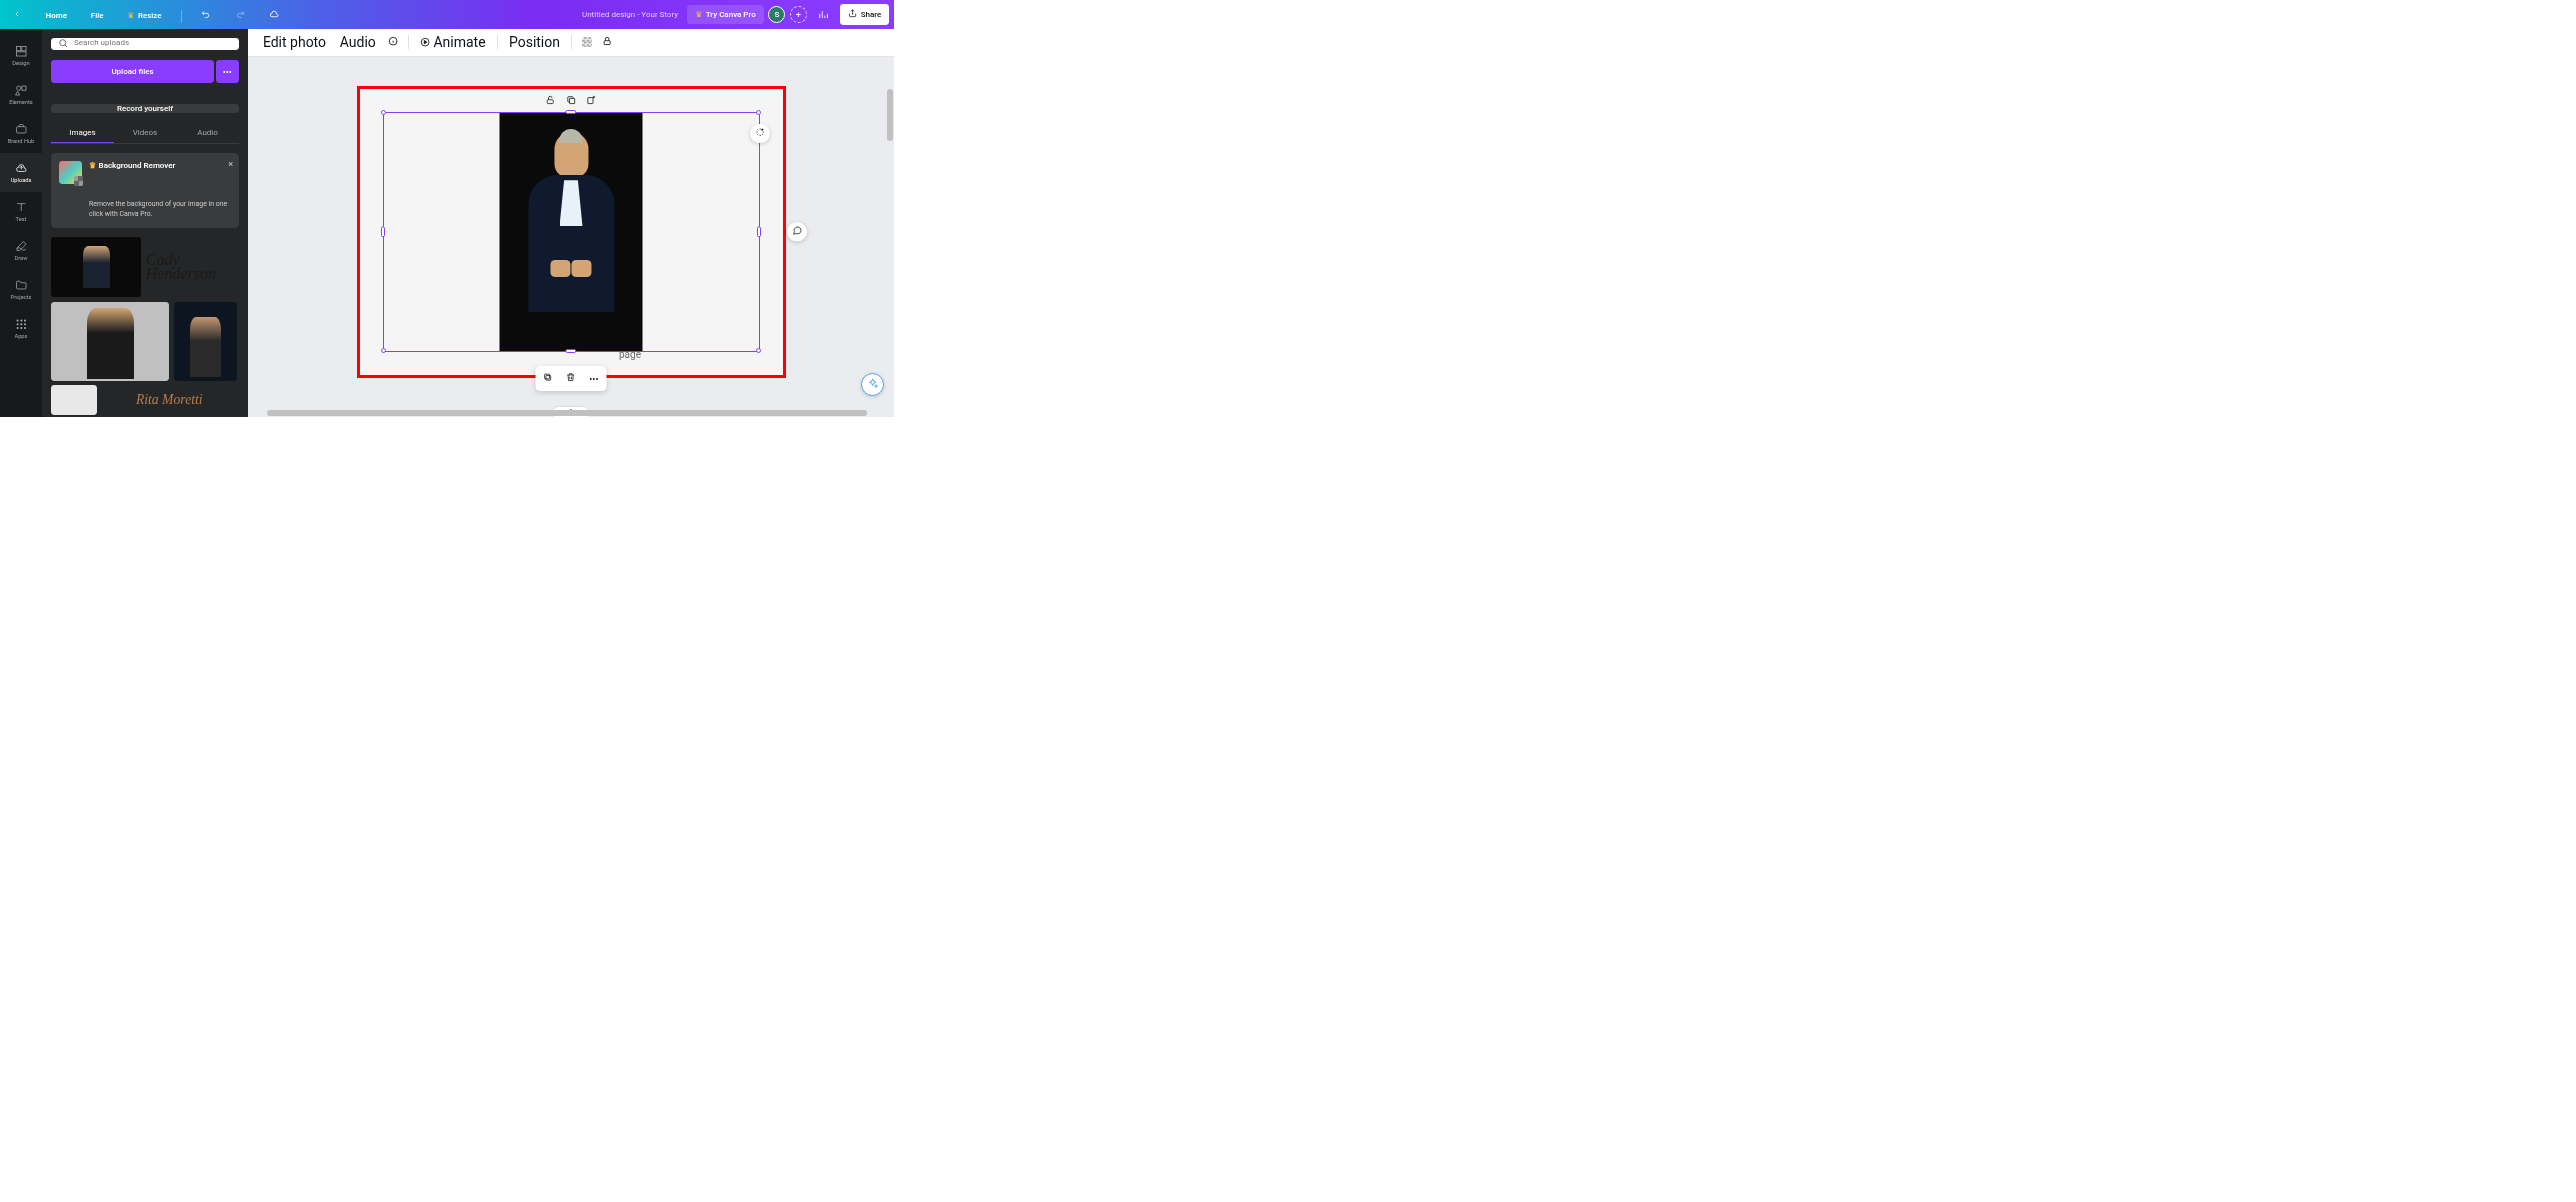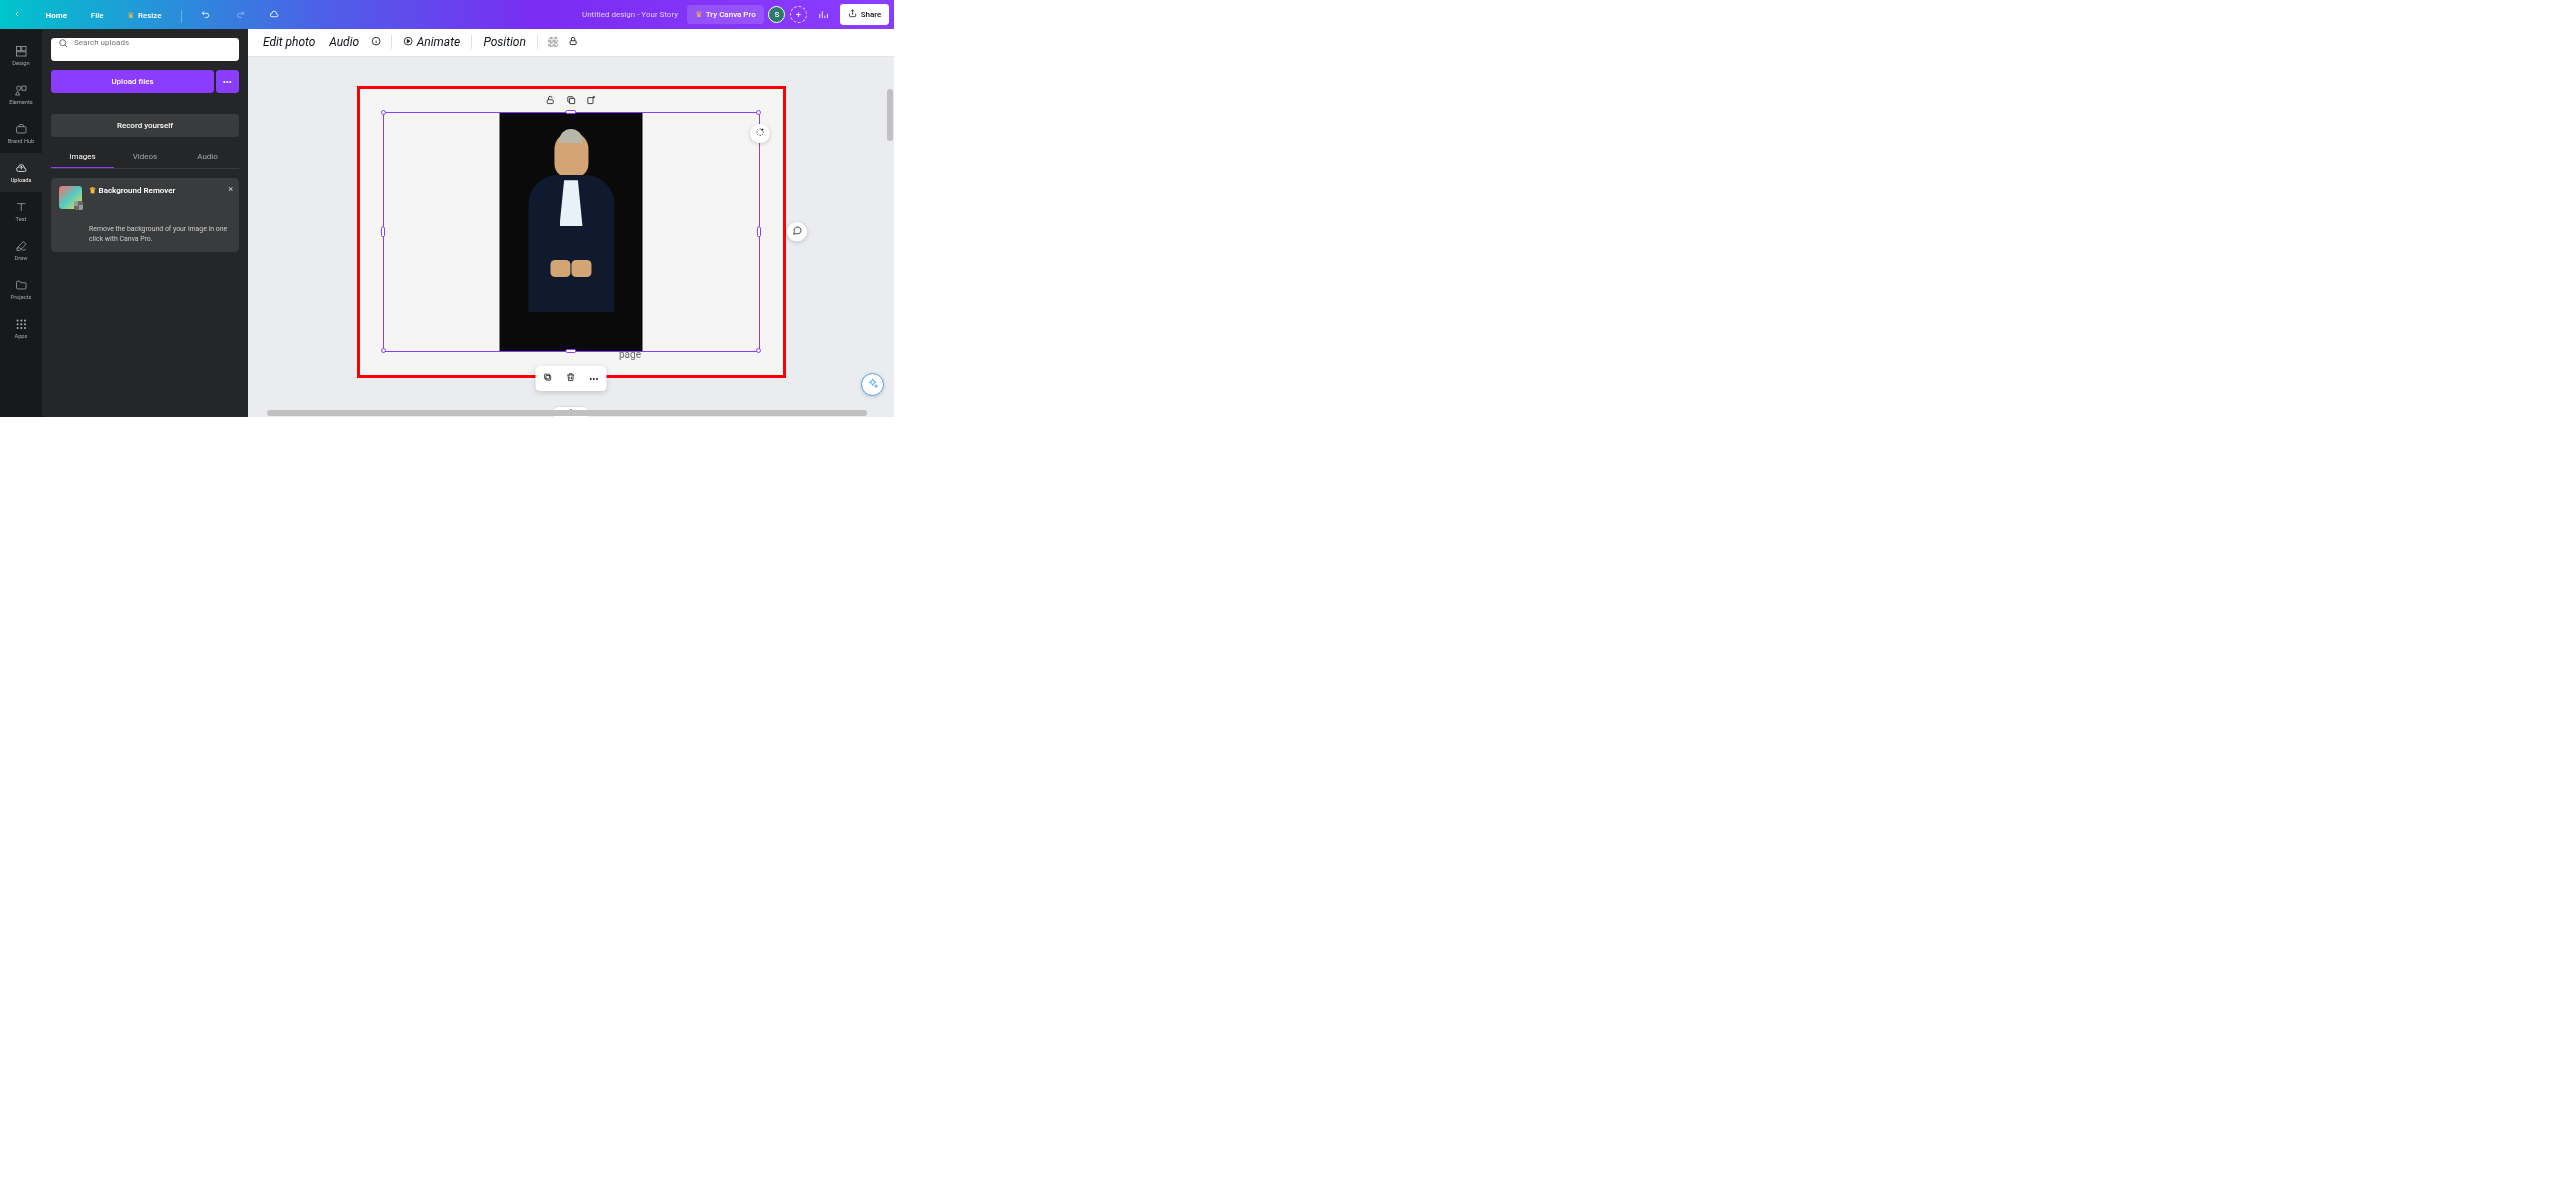--- a/index.html
+++ b/index.html
@@ -55,21 +55,21 @@
 .thumb.t3 { width: 118px; height: 79px; background:#c0c0c0; position:relative; }
 .thumb.t3::after { content:''; position:absolute; left:30%; top:8%; width:40%; height:90%; background:linear-gradient(180deg,#d4a574 0%,#1a1a1a 35%); border-radius: 20% 20% 0 0; }
 .thumb.t4 { width: 63px; height: 79px; background:#0d1520; position:relative; }
 .thumb.t4::after { content:''; position:absolute; left:25%; top:20%; width:50%; height:75%; background:linear-gradient(180deg,#c49770 0%,#2a2a2a 40%); border-radius: 20% 20% 0 0; }
 .thumb.t5 { width: 46px; height: 30px; background:#e8e8e8; }
 .thumb.t6 { width: 135px; height: 30px; display:flex; align-items:center; justify-content:center; color:#b87c4c; font-family: cursive; font-style:italic; font-size:13.7px;}
 .thumb.t7 { width: 34px; height: 17px; background:#18305a; border-radius:50%; margin-top:4.6px; margin-left:17px; }
 
 .canvas-area { flex: 1; background: #EBECF0; display: flex; flex-direction: column; position: relative; }
 .context-bar { height: 27.5px; background: #fff; border-bottom: 0.6px solid #e5e5e5; display: flex; align-items: center; padding: 0 9.2px; gap: 2.3px; }
-.ctx-item { padding: 3.4px 5.7px; font-size: 12px; color: #0E1318; cursor: pointer; border-radius: 2.3px; display:flex; align-items:center; gap:3.4px;font-style:italic; }
+.ctx-item { padding: 3.4px 5.7px; font-size: 14px; color: #0E1318; cursor: pointer; border-radius: 2.3px; display:flex; align-items:center; gap:3.4px; }
 .ctx-sep { width: 0.6px; height: 13.7px; background: #e0e0e0; margin: 0 3.4px; }
 .ctx-icon-only { width: 18.3px; height: 18.3px; display:flex; align-items:center; justify-content:center; cursor:pointer; border-radius:2.3px; }
 
 .canvas-viewport { flex: 1; position: relative; overflow: hidden; display:flex; align-items:flex-start; justify-content:center; padding-top: 29px; }
 .page-frame { position: relative; width: 429px; height: 292px; border: 3.4px solid #FF0000; background: #F5F5F5; }
 
 .page-icons { position:absolute; top: 5.7px; left:50%; transform:translateX(-50%); display:flex; gap:8px; color:#0E1318; }
 .page-icons span { cursor:pointer; width:12.6px; height:12.6px; display:flex; align-items:center; justify-content:center; }
 
 .selection-box { position: absolute; left: 23px; top: 23px; right: 23px; bottom: 23px; border: 0.6px solid #8B3DFF; }
@@ -288,20 +288,29 @@
       <div class="promo-text">
         <div class="promo-title">
             <span class="crown">♛</span>
             <span>Background Remover</span>
           </div>
         <div class="promo-desc">Remove the background of your image in one click with Canva Pro.</div>
       </div>
       <div class="promo-close"><span>×</span></div>
     </div>
 
+    <div class="grid">
+      <div class="thumb t1"></div>
+      <div class="thumb t2">Cody Henderson</div>
+      <div class="thumb t3"></div>
+      <div class="thumb t4"></div>
+      <div class="thumb t5"></div>
+      <div class="thumb t6">Rita Moretti</div>
+      <div class="thumb t7"></div>
+    </div>
 
   </div>
 
   <div class="canvas-area">
     <div class="context-bar">
       <div class="ctx-item">Edit photo</div>
       <div class="ctx-item">Audio</div>
       <div class="ctx-icon-only">
           <span><svg viewBox="0 0 24 24" width="10.3" height="10.3" fill="none" stroke="#0E1318" stroke-width="2">
               <circle cx="12" cy="12" r="9"></circle>

